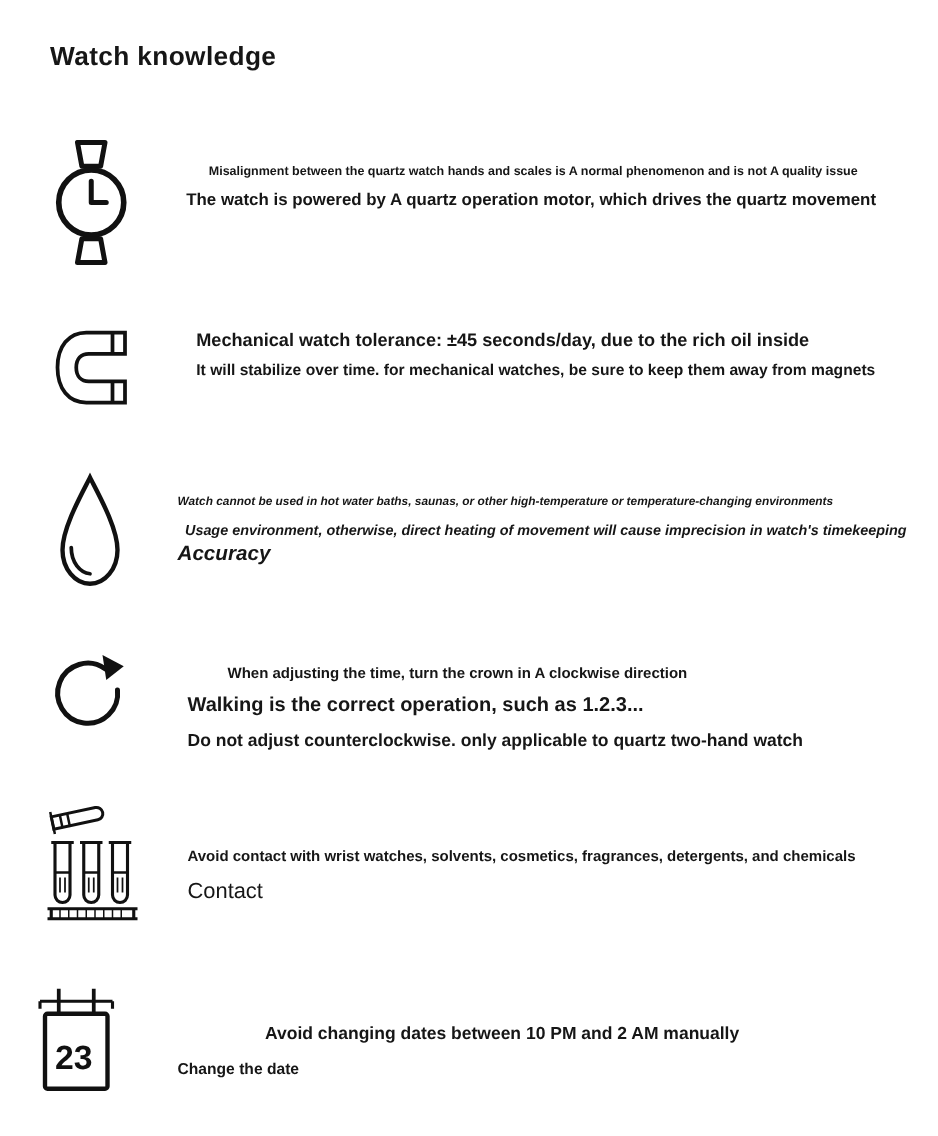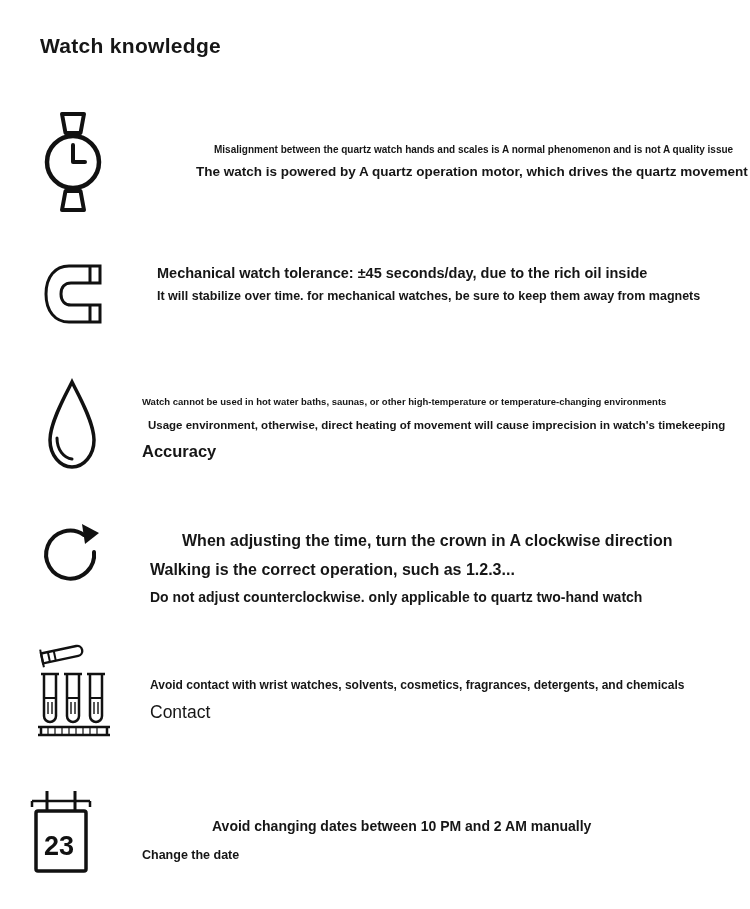--- a/index.html
+++ b/index.html
@@ -19,42 +19,42 @@
     font-weight: 700;
     letter-spacing: 0.3px;
   }
   .icon { position: absolute; }
   .icon svg { display: block; width: 100%; height: 100%; }
   .txt { position: absolute; white-space: nowrap; }
   .txt div { line-height: 1.25; }
 
   
   .icon-1 { left: 42px; top: 112px; width: 62px; height: 100px; }
-  .txt-1  { left: 149px; top: 144px; margin-left: 47px; }
+  .txt-1  { left: 149px; top: 132px; }
   .txt-1 .l1 { font-size: 10px;   font-weight: 700; padding-left: 18px; }
   .txt-1 .l2 { font-size: 13.5px; font-weight: 700; margin-top: 7px; }
 
   
   .icon-2 { left: 42px; top: 262px; width: 62px; height: 64px; }
   .txt-2  { left: 149px; top: 264px; }
   .txt-2 .l1 { font-size: 14.5px; font-weight: 700; margin-left: 8px; }
   .txt-2 .l2 { font-size: 12.5px; font-weight: 700; margin-top: 7px; padding-left: 8px; }
   .txt-2 .l3 { font-size: 11px;   font-weight: 700; margin-top: 9px; }
 
   
   .icon-3 { left: 40px; top: 376px; width: 64px; height: 104px; }
-  .txt-3  { left: 142px; top: 396px; }
+  .txt-3  { left: 142px; top: 396px; font-style: italic; }
   .txt-3 .l1 { font-size: 9.5px;  font-weight: 700; }
   .txt-3 .l2 { font-size: 11.5px; font-weight: 700; margin-top: 10px; padding-left: 6px; }
-  .txt-3 .l3 { font-size: 16.5px; font-weight: 700; margin-top: 9px; }
+  .txt-3 .l3 { font-size: 16.5px; font-weight: 700; margin-top: 1px; }
 
   
   .icon-4 { left: 40px; top: 518px; width: 64px; height: 78px; }
   .txt-4  { left: 150px; top: 531px; }
-  .txt-4 .l1 { font-size: 16px; font-weight: 700; padding-left: 32px; text-align: center; }
+  .txt-4 .l1 { font-size: 12px; font-weight: 700; padding-left: 32px; }
   .txt-4 .l2 { font-size: 16px; font-weight: 700; margin-top: 9px; }
   .txt-4 .l3 { font-size: 14px; font-weight: 700; margin-top: 9px; }
 
   
   .icon-5 { left: 36px; top: 642px; width: 76px; height: 102px; }
   .txt-5  { left: 150px; top: 678px; }
   .txt-5 .l1 { font-size: 12px;   font-weight: 700; }
   .txt-5 .l2 { font-size: 17.5px; font-weight: 400; margin-top: 9px; }
 
   

